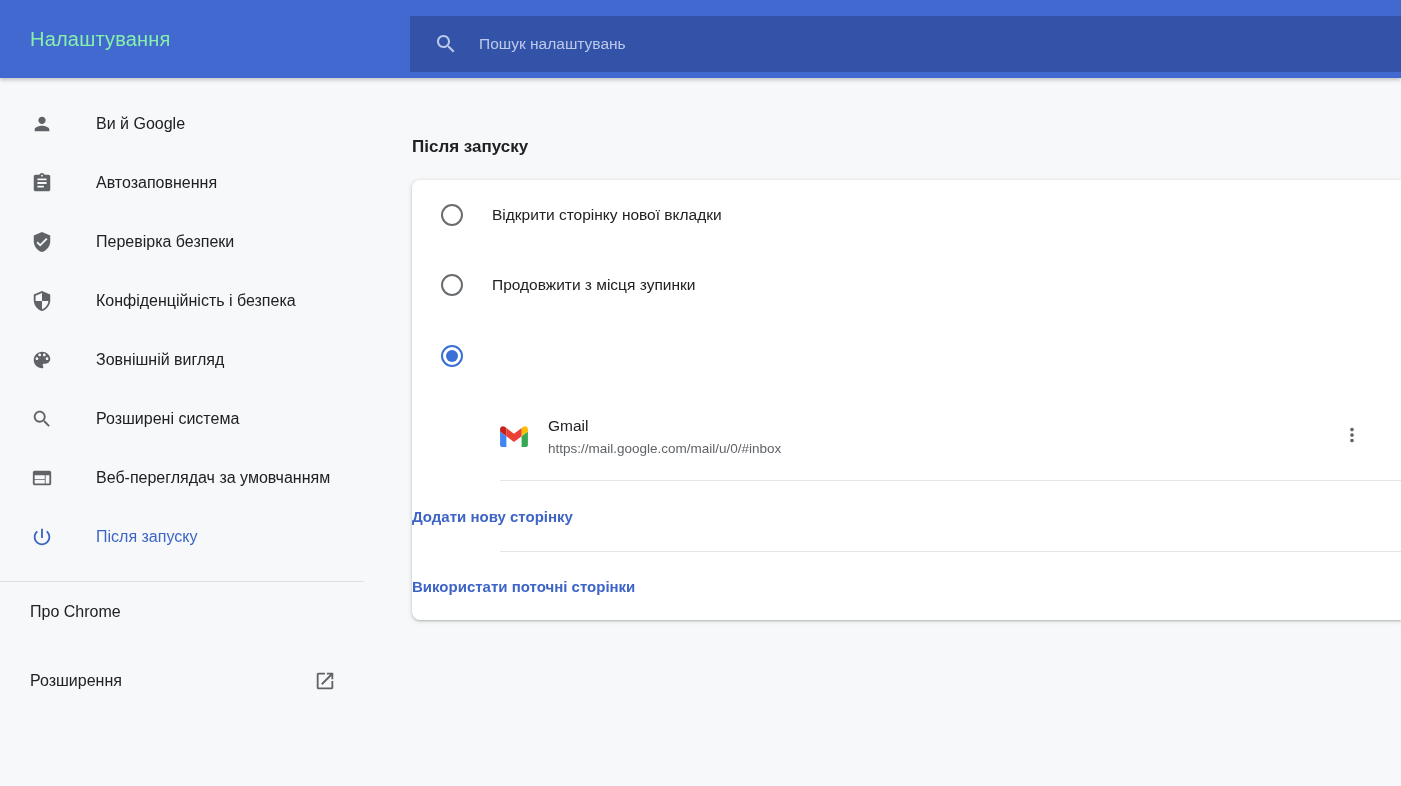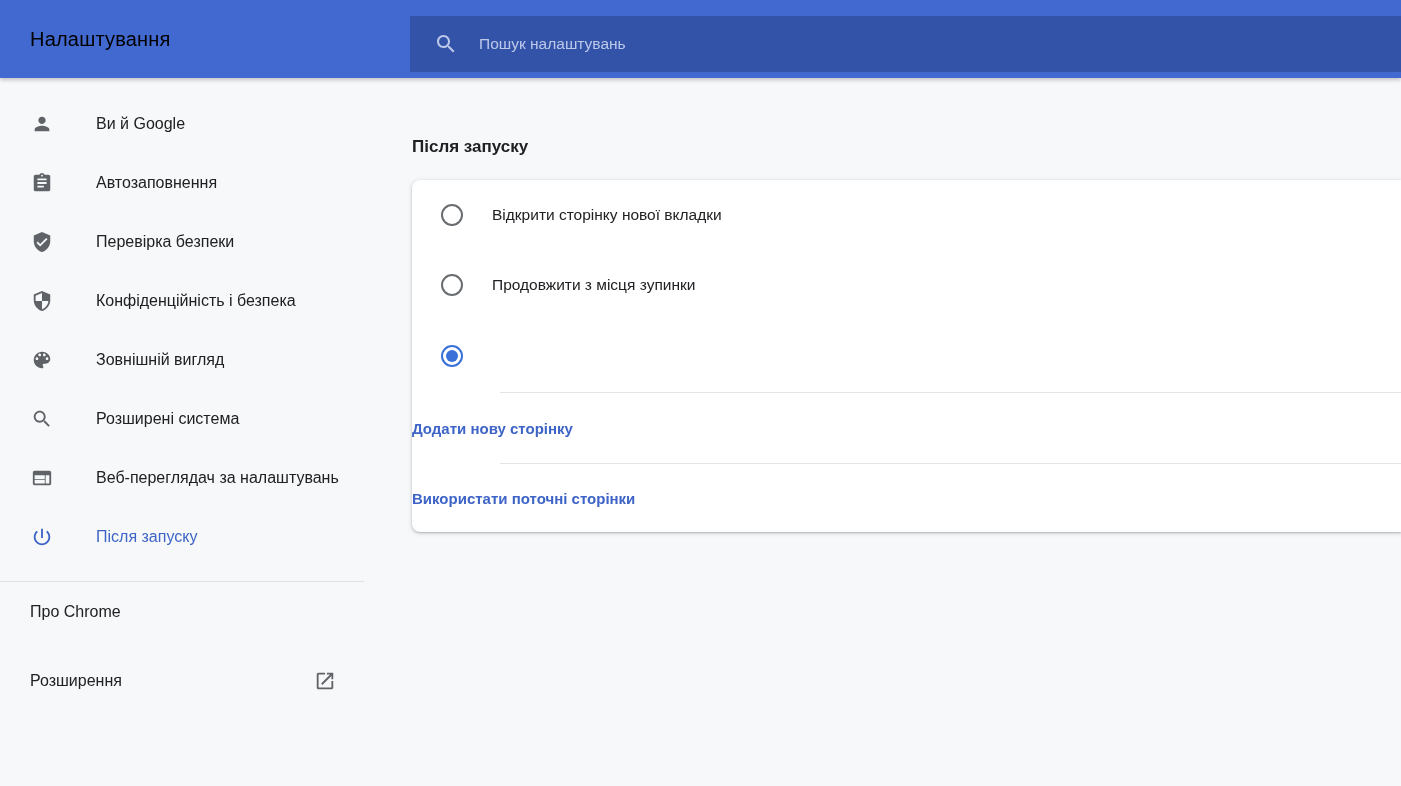--- a/index.html
+++ b/index.html
@@ -26,21 +26,21 @@
   .header{
     position:relative;
     height:78px;
     background:var(--header-bg);
     box-shadow:0 2px 4px rgba(0,0,0,.22);
     display:flex;
     align-items:center;
     z-index:10;
   }
   .header-title{
-    color:#000000;
+    color:#86efac;
     font-size:20px;
     font-weight:500;
     margin-left:30px;
     letter-spacing:.2px;
   }
   .search-box{
     position:absolute;
     left:410px; right:0; top:16px;
     height:56px;
     background:var(--search-bg);
@@ -224,21 +224,21 @@
       </span>
       <span class="nav-label">Розширені система</span>
     </div>
 
     <div class="nav-item">
       <span class="nav-icon">
         <svg viewBox="0 0 24 24" fill="currentColor">
             <path d="M20 4H4c-1.1 0-1.99.9-1.99 2L2 18c0 1.1.9 2 2 2h16c1.1 0 2-.9 2-2V6c0-1.1-.9-2-2-2zm-5 14H4v-4h11v4zm0-5H4V9h11v4zm5 5h-4V9h4v9z"></path>
           </svg>
       </span>
-      <span class="nav-label">Веб-переглядач за налаштувань</span>
+      <span class="nav-label">Веб-переглядач за умовчанням</span>
     </div>
 
     <div class="nav-item active">
       <span class="nav-icon">
         <svg viewBox="0 0 24 24" fill="currentColor">
             <path d="M13 3h-2v10h2V3zm4.83 2.17l-1.42 1.42C17.99 7.86 19 9.81 19 12c0 3.87-3.13 7-7 7s-7-3.13-7-7c0-2.19 1.01-4.14 2.58-5.42L6.17 5.17C4.23 6.82 3 9.26 3 12c0 4.97 4.03 9 9 9s9-4.03 9-9c0-2.74-1.23-5.18-3.17-6.83z"></path>
           </svg>
       </span>
       <span class="nav-label">Після запуску</span>
     </div>
@@ -273,20 +273,42 @@
 
       <div class="option-row">
         <span class="radio"></span>
         <span class="option-label">Продовжити з місця зупинки</span>
       </div>
 
       <div class="option-row last">
         <span class="radio selected"></span>
       </div>
 
+      <div class="page-row">
+        <span class="gmail-icon">
+          <svg viewBox="0 0 49.4 37.25">
+            <path fill="#4285f4" d="M3.36,37.25H11.2V18.21L0,9.81V33.89A3.36,3.36,0,0,0,3.36,37.25Z"></path>
+            <path fill="#34a853" d="M38.2,37.25H46a3.36,3.36,0,0,0,3.36-3.36V9.81L38.2,18.21Z"></path>
+            <path fill="#fbbc04" d="M38.2,3.64V18.21l11.2-8.4V5.32c0-4.15-4.74-6.52-8.06-4Z"></path>
+            <path fill="#ea4335" d="M11.2,18.21V3.64L24.7,13.76,38.2,3.64V18.21L24.7,28.33Z"></path>
+            <path fill="#c5221f" d="M0,5.32V9.81l11.2,8.4V3.64L8.06,1.28C4.74-1.21,0,1.16,0,5.32Z"></path>
+          </svg>
+        </span>
+        <div class="page-text">
+          <div class="page-title">Gmail</div>
+          <div class="page-url">https://mail.google.com/mail/u/0/#inbox</div>
+        </div>
+        <button class="kebab">
+          <span>
+            <svg viewBox="0 0 24 24" fill="currentColor">
+                <path d="M12 8c1.1 0 2-.9 2-2s-.9-2-2-2-2 .9-2 2 .9 2 2 2zm0 2c-1.1 0-2 .9-2 2s.9 2 2 2 2-.9 2-2-.9-2-2-2zm0 6c-1.1 0-2 .9-2 2s.9 2 2 2 2-.9 2-2-.9-2-2-2z"></path>
+              </svg>
+          </span>
+        </button>
+      </div>
 
       <div class="card-divider"></div>
 
       <div class="link-row">
         <a class="action-link">Додати нову сторінку</a>
       </div>
 
       <div class="card-divider"></div>
 
       <div class="link-row last">

